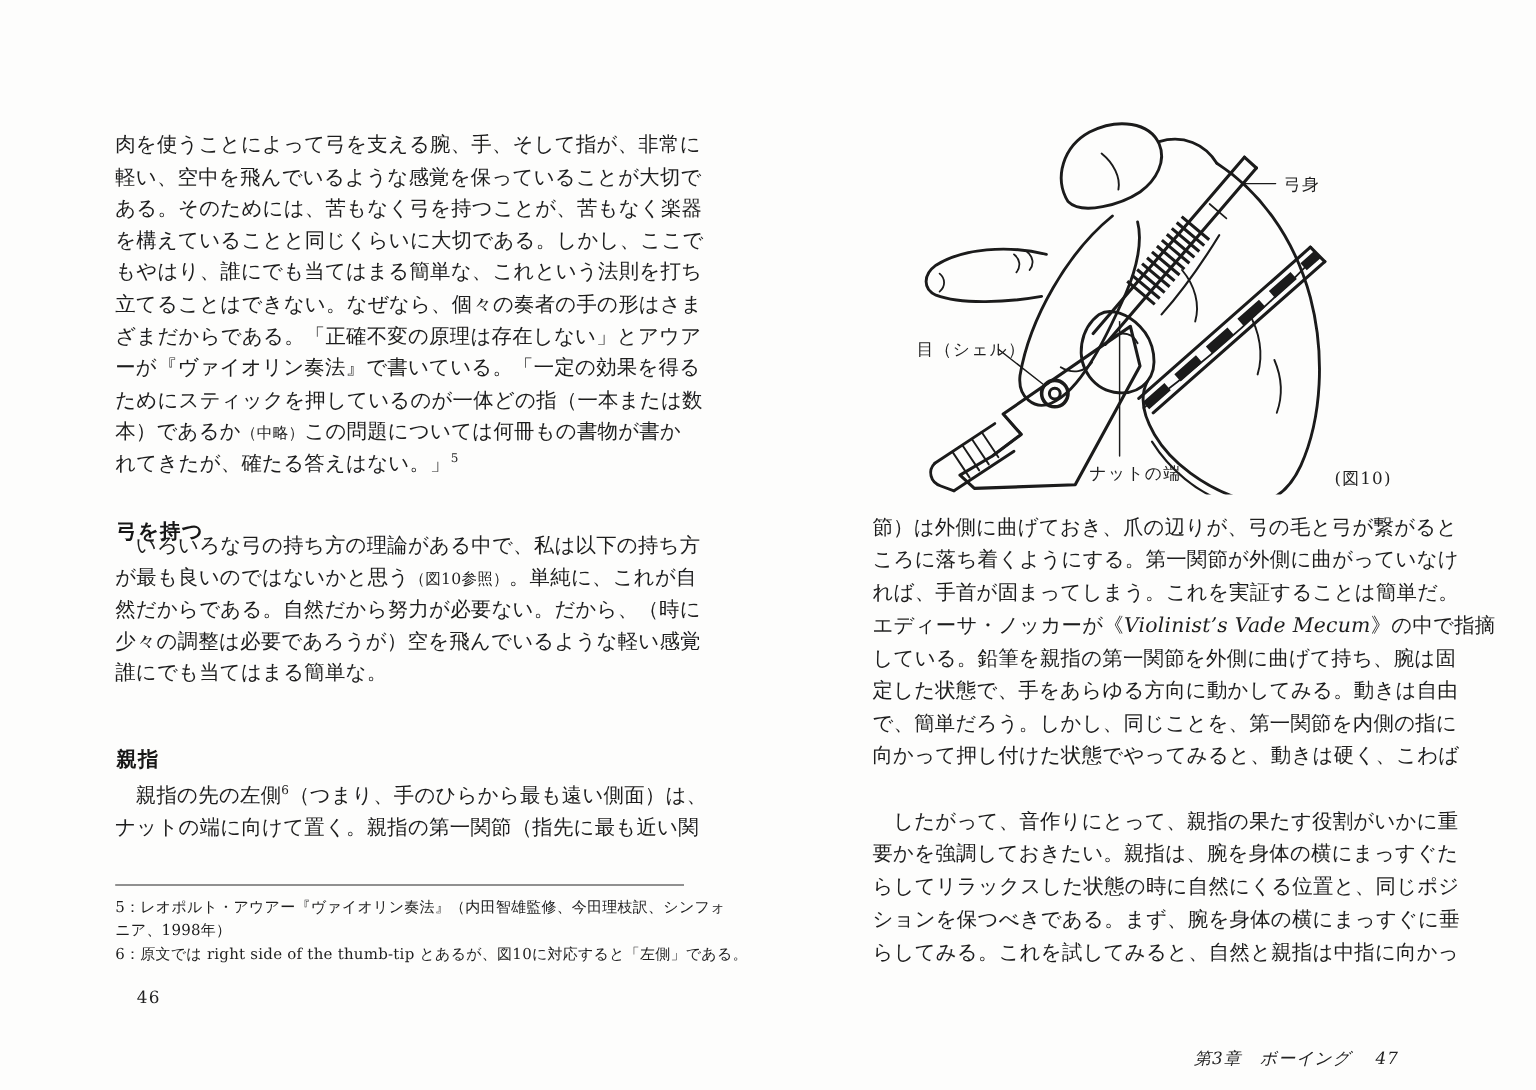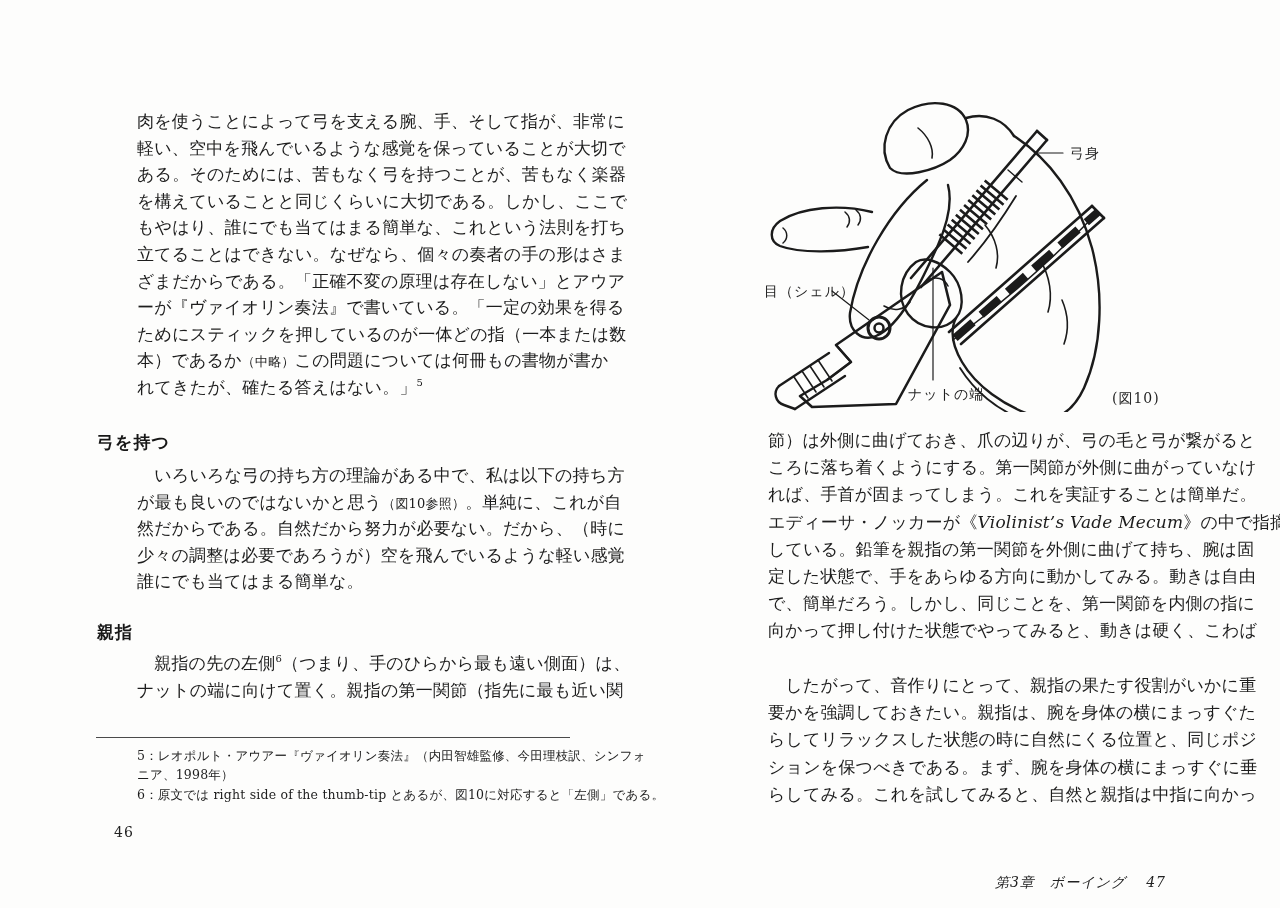--- a/index.html
+++ b/index.html
@@ -1,18 +1,18 @@
 <!DOCTYPE html>
 <html><head>
 <meta charset="utf-8">
 <style>
   html,body{margin:0;padding:0;background:#fdfdfc;width:1280px;height:908px;overflow:hidden;}
   body{font-family:"DejaVu Serif","Liberation Serif",serif;color:#1d1d1d;}
   .spread{position:relative;width:1280px;height:908px;}
-  .textcol{position:absolute;white-space:nowrap;margin-left:41px;}
+  .textcol{position:absolute;white-space:nowrap;}
   .body-lines .tline{font-size:17px;line-height:26.6px;height:26.6px;letter-spacing:0.2px;}
   .right-lines .tline{font-size:17px;line-height:27.2px;height:27.2px;letter-spacing:0.2px;}
   .tline sup{font-size:10px;line-height:0;vertical-align:super;}
   .tline .sm{font-size:13px;}
   .tline .it{font-style:italic;}
   .heading{position:absolute;margin:0;font-family:"DejaVu Sans","Liberation Sans",sans-serif;
            font-weight:700;font-size:17px;letter-spacing:1px;color:#171717;}
   .footnote-rule{position:absolute;left:96px;top:737px;width:474px;height:1px;background:#4a4a4a;}
   .footnotes .tline{font-size:12.5px;line-height:19.3px;height:19.3px;letter-spacing:0.2px;}
   .pagenum{position:absolute;font-size:14px;letter-spacing:1px;color:#222;}
@@ -37,21 +37,21 @@
         <div class="tline"><span>立てることはできない。なぜなら、個々の奏者の手の形はさま</span></div>
         <div class="tline"><span>ざまだからである。「正確不変の原理は存在しない」とアウア</span></div>
         <div class="tline"><span>ーが『ヴァイオリン奏法』で書いている。「一定の効果を得る</span></div>
         <div class="tline"><span>ためにスティックを押しているのが一体どの指（一本または数</span></div>
         <div class="tline"><span>本）であるか</span><span class="sm">（中略）</span><span>この問題については何冊もの書物が書か</span></div>
         <div class="tline"><span>れてきたが、確たる答えはない。」</span><sup>5</sup></div>
       </div>
 
     <h2 class="heading" style="left:97px;top:431px;">弓を持つ</h2>
 
-    <div class="textcol body-lines" style="left:96px;top:462px;width:478px;">
+    <div class="textcol body-lines" style="left:96px;top:442px;width:478px;">
         <div class="tline"><span>　いろいろな弓の持ち方の理論がある中で、私は以下の持ち方</span></div>
         <div class="tline"><span>が最も良いのではないかと思う</span><span class="sm">（図10参照）</span><span>。単純に、これが自</span></div>
         <div class="tline"><span>然だからである。自然だから努力が必要ない。だから、（時に</span></div>
         <div class="tline"><span>少々の調整は必要であろうが）空を飛んでいるような軽い感覚</span></div>
         <div class="tline"><span>誰にでも当てはまる簡単な。</span></div>
       </div>
 
     <h2 class="heading" style="left:97px;top:621px;">親指</h2>
 
     <div class="textcol body-lines" style="left:96px;top:650px;width:478px;">

